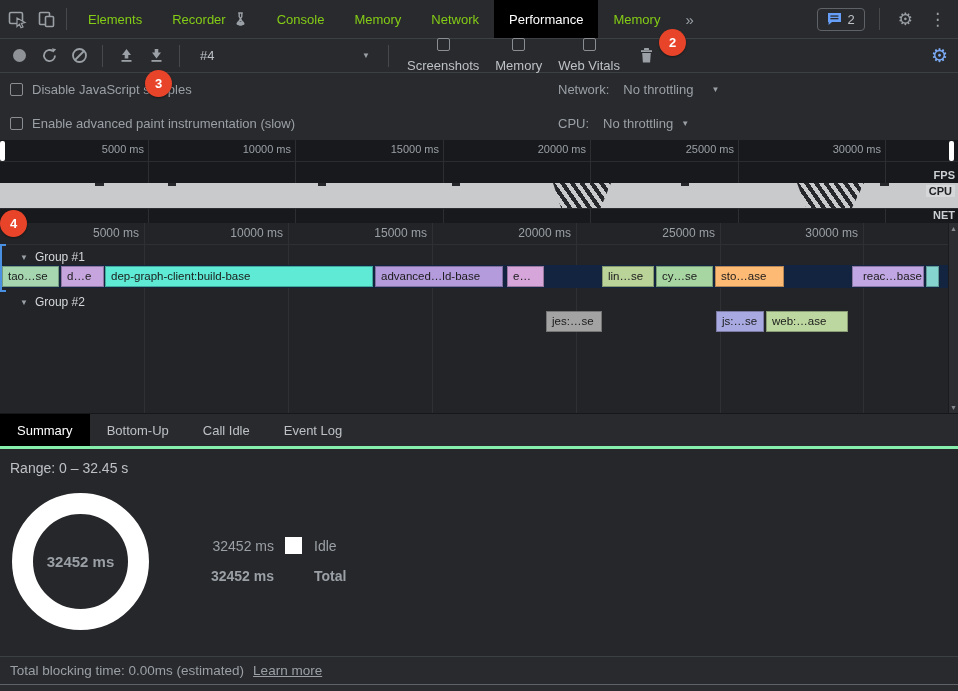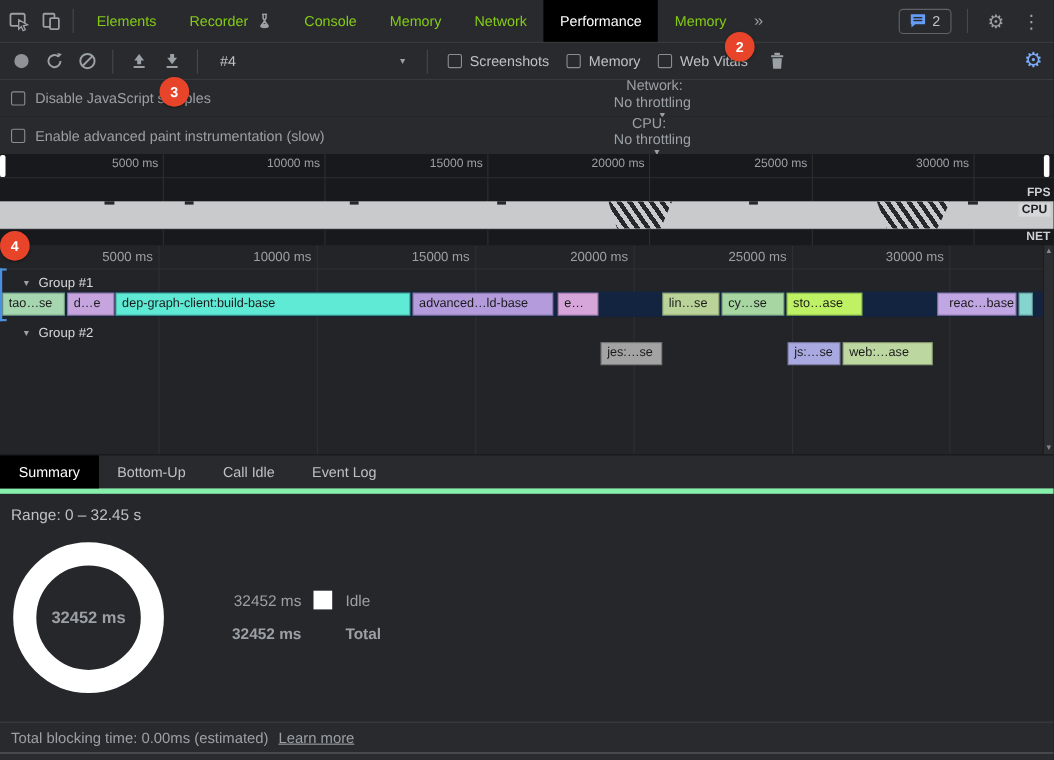--- a/index.html
+++ b/index.html
@@ -22,30 +22,30 @@
   .glyph-btn { color:#9aa0a6; font-size:17px; line-height:1; padding:2px 4px; }
 
   
   .ptoolbar { position:absolute; left:0; top:39px; width:958px; height:34px; background:#292a2d;
               border-bottom:1px solid #3c4043; display:flex; align-items:center; padding:0 6px; gap:4px; }
   .pt-btn { width:26px; height:26px; display:flex; align-items:center; justify-content:center; }
   .rec-dot { width:13px; height:13px; border-radius:50%; background:#8f9397; }
   .session-select { width:188px; display:flex; align-items:center; justify-content:space-between;
                     font-size:13px; color:#bdc1c6; padding:0 8px 0 10px; height:26px; }
   .arrow-glyph { font-size:8px; color:#9aa0a6; }
-  .chk { display:flex; align-items:center; gap:7px; font-size:13px; color:#bdc1c6; padding:0 8px; }
+  .chk { display:flex; align-items:center; gap:7px; font-size:13px; color:#bdc1c6; padding:0 8px;flex-direction:column; }
   .chk-box { width:13px; height:13px; border:1.5px solid #8a8d91; border-radius:2px; background:transparent; flex:none; }
   .pt-spacer { flex:1; }
 
   
   .optrow { position:absolute; left:0; width:958px; background:#292a2d; display:flex; align-items:center; font-size:13px; }
   .optrow1 { top:73px; height:33px; }
   .optrow2 { top:106px; height:34px; }
   .opt-chk { display:flex; align-items:center; gap:9px; padding-left:10px; color:#9aa0a6; }
-  .throttle { position:absolute; display:flex; align-items:center; color:#9aa0a6;flex-direction:column; }
+  .throttle { position:absolute; display:flex; align-items:center; color:#9aa0a6; }
   .throttle .t-label { margin-right:14px; }
   .throttle .t-value { color:#9aa0a6; margin-right:18px; }
 
   
   .overview { position:absolute; left:0; top:140px; width:958px; height:83px; background:#18191c; }
   .ov-line { position:absolute; top:0; width:1px; height:83px; background:#2c2e31; }
   .ov-ruler { position:absolute; left:0; top:0; width:958px; height:22px; border-bottom:1px solid #2a2c2f; }
   .ov-tick-label { position:absolute; top:3px; font-size:11px; color:#9aa0a6; width:76px; text-align:right; }
   .ov-handle { position:absolute; top:1px; width:5px; height:20px; background:#fff; border-radius:2px; z-index:5; }
   .ov-fps { position:absolute; left:0; top:22px; width:958px; height:21px; }
@@ -72,21 +72,21 @@
           line-height:19px; padding:0 5px; white-space:nowrap; overflow:hidden; z-index:4; }
   .bracket { position:absolute; left:0; top:21px; width:6px; height:48px; z-index:6;
              border-left:2px solid #4a90e2; border-top:2px solid #4a90e2; border-bottom:2px solid #4a90e2; }
   .fl-scrollbar { position:absolute; right:0; top:0; width:10px; height:190px; background:#2c2d30;
                   border-left:1px solid #1a1b1d; z-index:7; display:flex; flex-direction:column; justify-content:space-between;
                   align-items:center; padding:2px 0; }
   .scroll-arrow { font-size:7px; color:#85898d; }
 
   
   .bottabs { position:absolute; left:0; top:413px; width:958px; height:36px; background:#292a2d;
-             border-top:1px solid #161719; border-bottom:5px solid #86efac; display:flex; align-items:stretch;text-align:center; }
+             border-top:1px solid #161719; border-bottom:3px solid #86efac; display:flex; align-items:stretch;text-align:center; }
   .btab { display:flex; align-items:center; padding:0 17px; font-size:13px; color:#bdc1c6; }
   .btab.active { background:#000; color:#fff; }
 
   
   .summary { position:absolute; left:0; top:449px; width:958px; height:207px; background:#26272a; }
   .range-text { position:absolute; left:10px; top:11px; font-size:14px; color:#bdc1c6; }
   .donut { position:absolute; left:12px; top:44px; width:137px; height:137px; border-radius:50%;
            border:21px solid #fff; display:flex; align-items:center; justify-content:center; }
   .donut-center { font-size:15px; font-weight:bold; color:#9aa0a6; }
   .legend { position:absolute; left:208px; top:88px; }
@@ -324,21 +324,21 @@
         <span>Group #1</span>
       </div>
       <div class="bars-row navy" style="top: 42px;">
         <div class="fbar" style="left: 2px; width: 57px; background: rgb(165, 214, 176);">tao…se</div>
         <div class="fbar" style="left: 61px; width: 43px; background: rgb(198, 165, 222);">d…e</div>
         <div class="fbar" style="left: 105px; width: 268px; background: #5eead4;">dep-graph-client:build-base</div>
         <div class="fbar" style="left: 375px; width: 128px; background: rgb(179, 155, 220);">advanced…ld-base</div>
         <div class="fbar" style="left: 507px; width: 37px; background: rgb(214, 165, 218);">e…</div>
         <div class="fbar" style="left: 602px; width: 52px; background: rgb(186, 211, 152);">lin…se</div>
         <div class="fbar" style="left: 656px; width: 57px; background: rgb(167, 214, 163);">cy…se</div>
-        <div class="fbar" style="left: 715px; width: 69px; background: #bef264;">sto…ase</div>
+        <div class="fbar" style="left: 715px; width: 69px; background: #fdba74;">sto…ase</div>
         <div class="fbar" style="left: 852px; width: 72px; background: rgb(192, 166, 226); padding-left: 10px;">reac…base</div>
         <div class="fbar" style="left: 926px; width: 13px; background: rgb(134, 212, 207);"></div>
       </div>
       <div class="group-label" style="top: 68px;">
         <span class="group-caret">▼</span>
         <span>Group #2</span>
       </div>
       <div class="bars-row" style="top: 87px;">
         <div class="fbar" style="left: 546px; width: 56px; background: #a3a3a3;">jes:…se</div>
         <div class="fbar" style="left: 716px; width: 48px; background: rgb(169, 169, 226);">js:…se</div>

